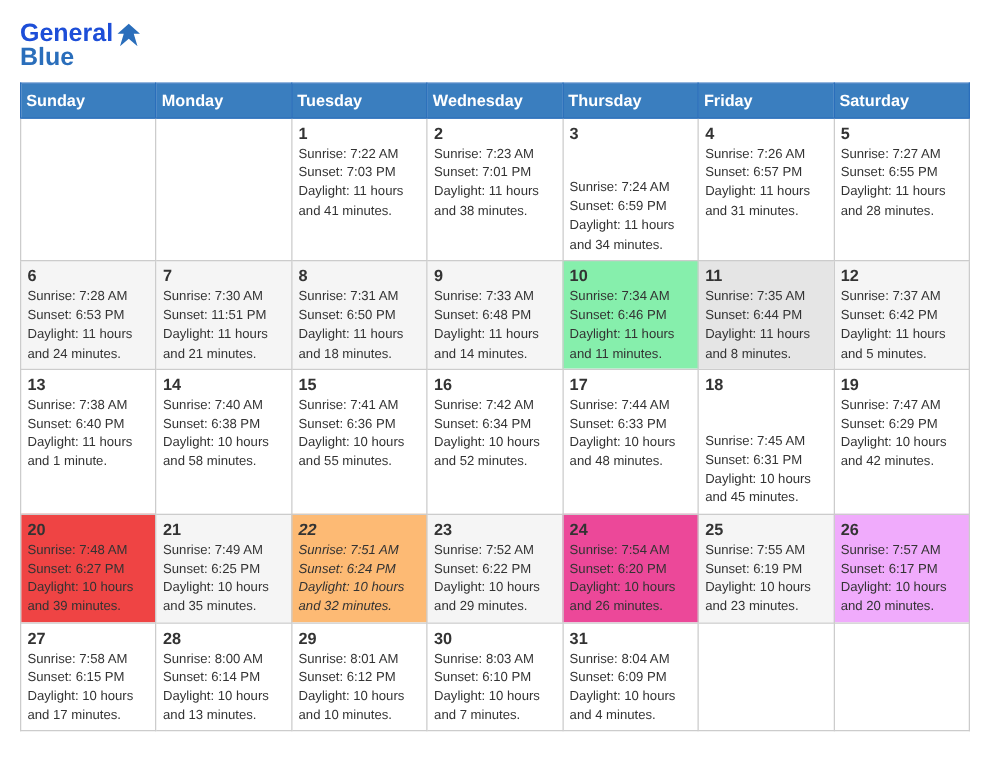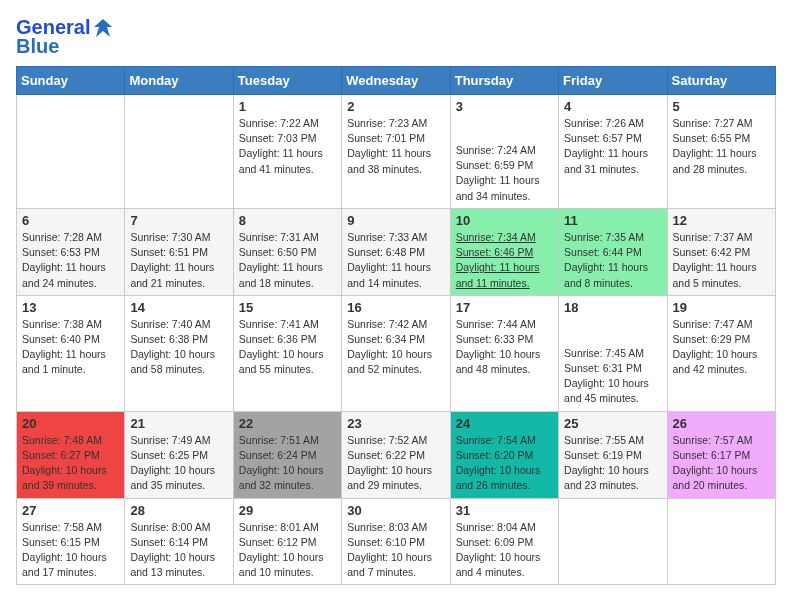--- a/index.html
+++ b/index.html
@@ -148,42 +148,42 @@
       <tr>
         <td style="background-color: rgb(245, 245, 245);">
           <div class="day-num">6</div>
           <div class="day-detail" style="white-space: pre-line;">Sunrise: 7:28 AM
 Sunset: 6:53 PM
 Daylight: 11 hours and 24 minutes.</div>
         </td>
         <td style="background-color: rgb(245, 245, 245);">
           <div class="day-num">7</div>
           <div class="day-detail" style="white-space: pre-line;">Sunrise: 7:30 AM
-Sunset: 6:51 PM
+Sunset: 11:51 PM
 Daylight: 11 hours and 21 minutes.</div>
         </td>
         <td style="background-color: rgb(245, 245, 245);">
           <div class="day-num">8</div>
           <div class="day-detail" style="white-space: pre-line;">Sunrise: 7:31 AM
 Sunset: 6:50 PM
 Daylight: 11 hours and 18 minutes.</div>
         </td>
         <td style="background-color: rgb(245, 245, 245);">
           <div class="day-num">9</div>
           <div class="day-detail" style="white-space: pre-line;">Sunrise: 7:33 AM
 Sunset: 6:48 PM
 Daylight: 11 hours and 14 minutes.</div>
         </td>
         <td style="background-color: #86efac;">
           <div class="day-num">10</div>
-          <div class="day-detail" style="white-space: pre-line; text-decoration: underline;">Sunrise: 7:34 AM
+          <div class="day-detail" style="white-space: pre-line;">Sunrise: 7:34 AM
 Sunset: 6:46 PM
 Daylight: 11 hours and 11 minutes.</div>
         </td>
-        <td style="background-color: #86efac;">
+        <td style="background-color: #e5e5e5;">
           <div class="day-num">11</div>
           <div class="day-detail" style="white-space: pre-line;">Sunrise: 7:35 AM
 Sunset: 6:44 PM
 Daylight: 11 hours and 8 minutes.</div>
         </td>
         <td style="background-color: rgb(245, 245, 245);">
           <div class="day-num">12</div>
           <div class="day-detail" style="white-space: pre-line;">Sunrise: 7:37 AM
 Sunset: 6:42 PM
 Daylight: 11 hours and 5 minutes.</div>
@@ -239,33 +239,33 @@
           <div class="day-detail" style="white-space: pre-line;">Sunrise: 7:48 AM
 Sunset: 6:27 PM
 Daylight: 10 hours and 39 minutes.</div>
         </td>
         <td style="background-color: rgb(245, 245, 245);">
           <div class="day-num">21</div>
           <div class="day-detail" style="white-space: pre-line;">Sunrise: 7:49 AM
 Sunset: 6:25 PM
 Daylight: 10 hours and 35 minutes.</div>
         </td>
-        <td style="background-color: #a3a3a3;">
+        <td style="background-color: #fdba74; font-style: italic;">
           <div class="day-num">22</div>
           <div class="day-detail" style="white-space: pre-line;">Sunrise: 7:51 AM
 Sunset: 6:24 PM
 Daylight: 10 hours and 32 minutes.</div>
         </td>
         <td style="background-color: rgb(245, 245, 245);">
           <div class="day-num">23</div>
           <div class="day-detail" style="white-space: pre-line;">Sunrise: 7:52 AM
 Sunset: 6:22 PM
 Daylight: 10 hours and 29 minutes.</div>
         </td>
-        <td style="background-color: #14b8a6; margin-top: 20px;">
+        <td style="background-color: #ec4899; margin-top: 20px;">
           <div class="day-num">24</div>
           <div class="day-detail" style="white-space: pre-line;">Sunrise: 7:54 AM
 Sunset: 6:20 PM
 Daylight: 10 hours and 26 minutes.</div>
         </td>
         <td style="background-color: rgb(245, 245, 245);">
           <div class="day-num">25</div>
           <div class="day-detail" style="white-space: pre-line;">Sunrise: 7:55 AM
 Sunset: 6:19 PM
 Daylight: 10 hours and 23 minutes.</div>

